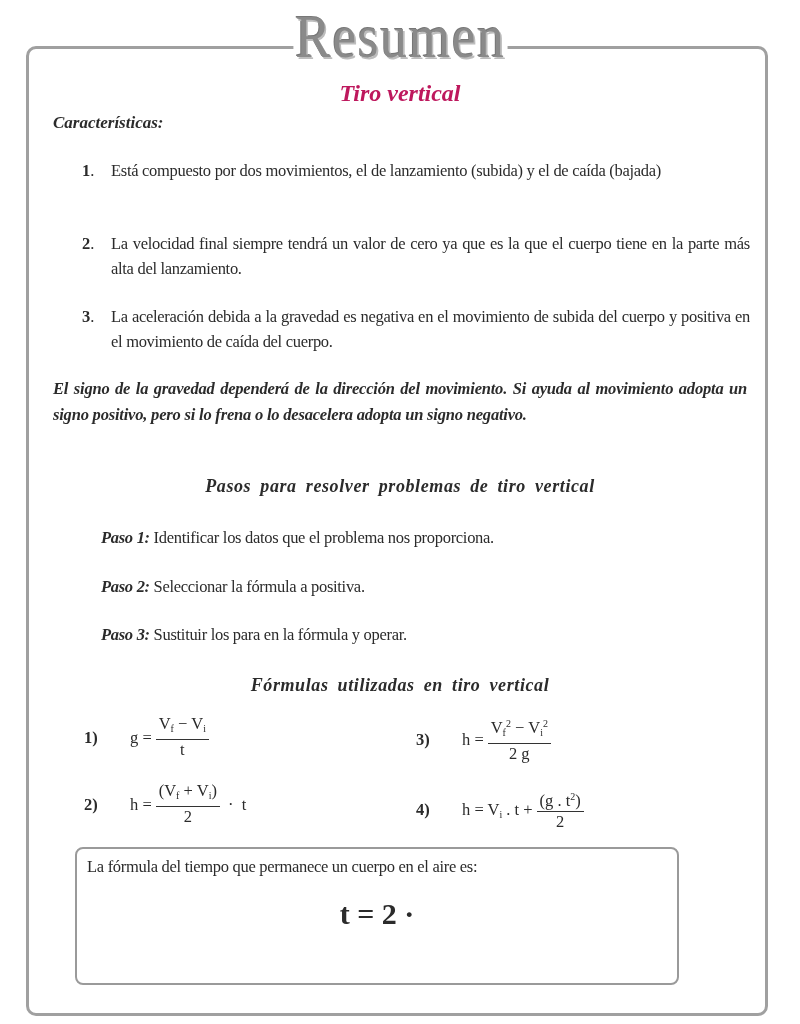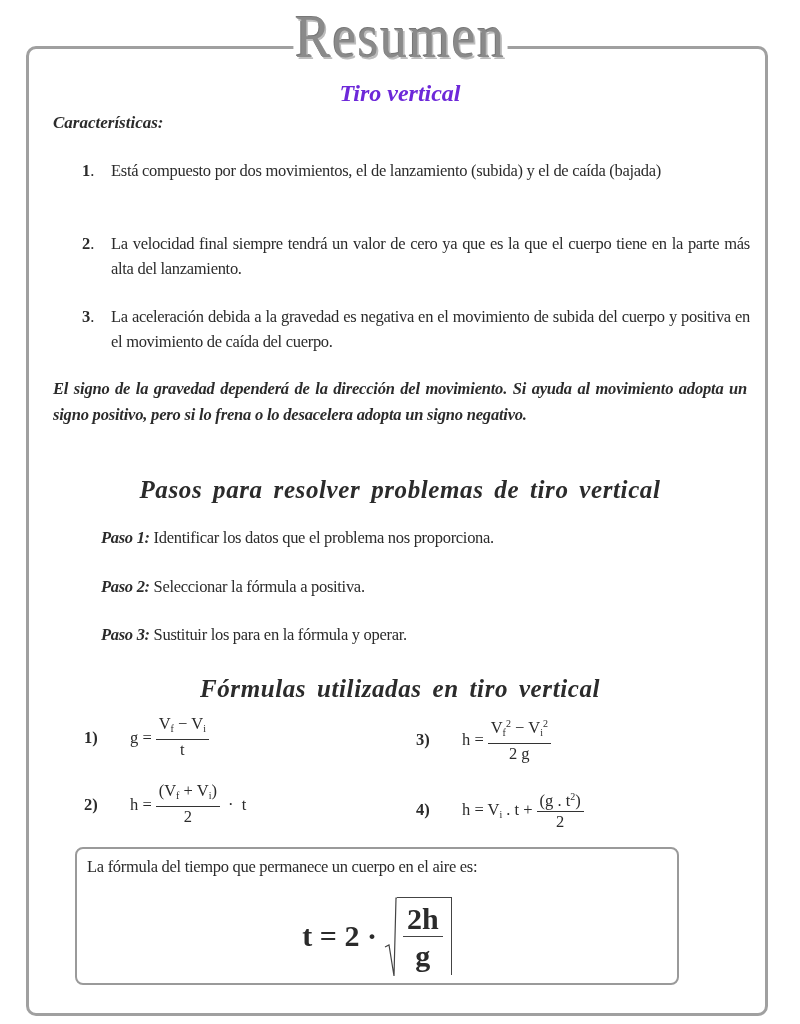--- a/index.html
+++ b/index.html
@@ -8,34 +8,34 @@
 
   .outer-box { position:absolute; left:26px; top:46px; width:742px; height:970px;
                border:3px solid #a0a0a0; border-radius:10px; box-sizing:border-box; }
 
   .title-wrap { position:absolute; left:0; width:800px; top:0; text-align:center; }
   .title { display:inline-block; background:#fff; padding:0 2px; font-family:"Liberation Serif", serif;
            font-size:62px; line-height:72px; color:#8a8a8a; letter-spacing:2px;
            text-shadow: 2px 2px 0 #bdbdbd, -1px -1px 0 #777; transform:scaleX(0.86); }
 
   .subtitle { position:absolute; left:0; width:800px; top:80px; text-align:center;
-              font-style:italic; font-weight:bold; font-size:24px; color:#6d28d9; }
+              font-style:italic; font-weight:bold; font-size:24px; color:#be185d; }
 
   .char-label { position:absolute; left:53px; top:113px; font-style:italic; font-weight:bold; font-size:17px; }
 
   .list-item { position:absolute; left:82px; width:668px; font-size:16.5px; line-height:25px; display:flex; }
   .list-num { font-weight:bold; width:29px; flex:none; }
   .list-num span.dot { font-weight:normal; }
   .list-text { flex:1; text-align:justify; letter-spacing:-0.3px; }
 
   .note { position:absolute; left:53px; width:694px; top:376px; font-style:italic; font-weight:bold;
           font-size:16.5px; line-height:26px; text-align:justify; letter-spacing:-0.2px; }
 
   .section-heading { position:absolute; left:0; width:800px; text-align:center; font-style:italic;
-                     font-weight:bold; font-size:25px; word-spacing:4px; letter-spacing:0.6px; }
+                     font-weight:bold; font-size:18px; word-spacing:4px; letter-spacing:0.6px; }
 
   .step { position:absolute; left:101px; font-size:16.5px; letter-spacing:-0.3px; }
   .step b { font-style:italic;margin-top:40px; }
 
   .formula { position:absolute; font-size:16.5px; display:flex; align-items:center; }
   .f-num { font-weight:bold; width:46px; }
   .frac { display:inline-flex; flex-direction:column; align-items:center; vertical-align:middle; margin:0 4px; }
   .frac .num { border-bottom:1px solid #333; padding:0 3px 1px; line-height:18px; }
   .frac .den { line-height:20px; }
   sub { font-size:10px; vertical-align:-3px; }
@@ -132,27 +132,14 @@
   <span class="frac">
     <span class="num">(g . t<sup>2</sup>)</span>
     <span class="den">2</span>
   </span>
 </div>
 
 <div class="inner-box">
   <div class="inner-text">La fórmula del tiempo que permanece un cuerpo en el aire es:</div>
   <div class="time-formula">
     <span>t = 2 ·</span>
-    <span class="sqrt">
-      <span class="sqrt-sign">
-        <svg width="14" height="80" viewBox="0 0 14 80" style="position:absolute;left:0;top:0">
-          <polyline points="2,50 6,48 11,79 13,1 14,1" fill="none" stroke="#444" stroke-width="1.2"></polyline>
-        </svg>
-      </span>
-      <span class="sqrt-body">
-        <span class="sqrt-frac">
-          <span class="num">2h</span>
-          <span class="den">g</span>
-        </span>
-      </span>
-    </span>
   </div>
 </div>
 
 </body></html>

